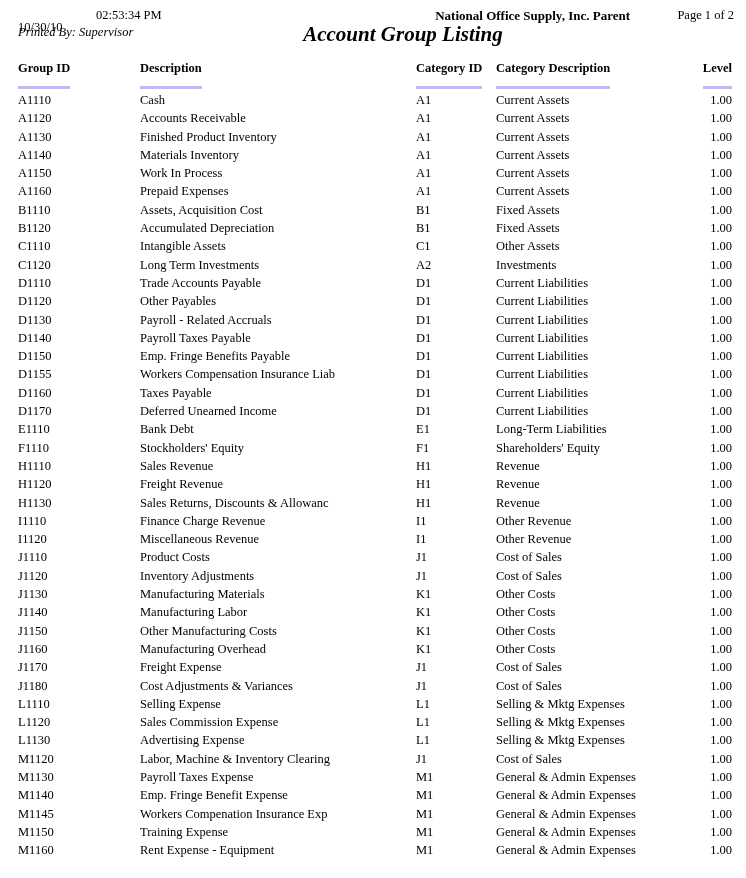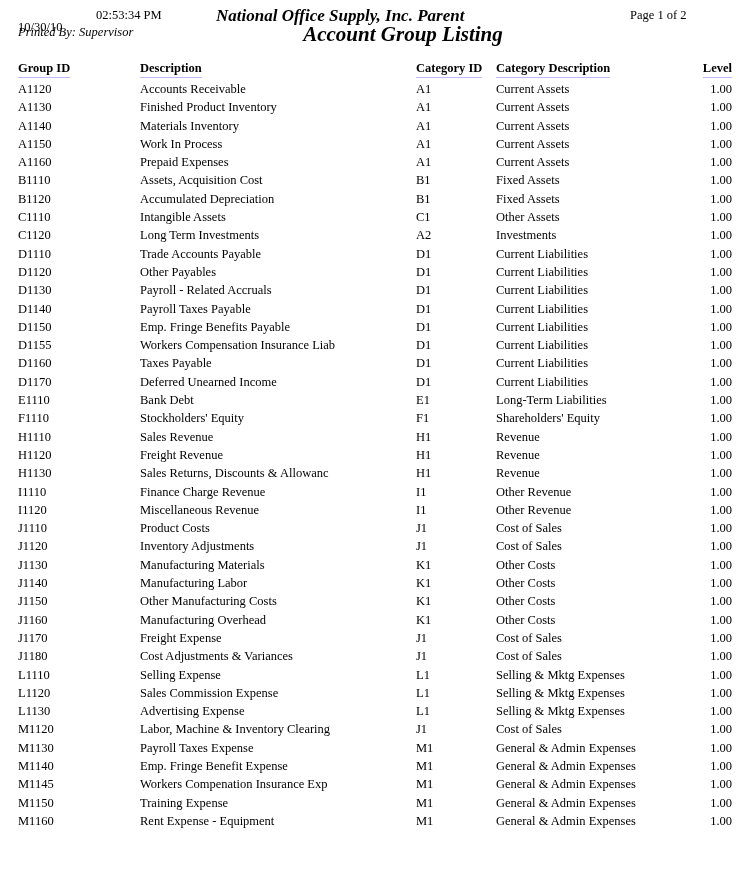--- a/index.html
+++ b/index.html
@@ -28,29 +28,28 @@
     display: flex;
     align-items: flex-start;
     font-size: 12.5px;
     line-height: 15px;
     height: 17px;
   }
   .hdr-date { width: 78px; white-space: nowrap; margin-top: 12px; }
   .hdr-time { width: 120px; white-space: nowrap; }
   .hdr-company {
     flex: 1;
-    text-align: left;
+    text-align: right;
     font-weight: bold;
-    font-size: 17px;
+    font-size: 13px;
     white-space: nowrap;
-    font-style: italic;
   }
   .hdr-page {
     width: 104px;
-    text-align: left;
+    text-align: right;
     white-space: nowrap;
     font-size: 12.5px;
   }
   .hdr-row-2 {
     display: flex;
     align-items: flex-start;
     font-size: 12.5px;
     line-height: 15px;
     height: 24px;
     font-style: italic;
@@ -75,23 +74,23 @@
     font-size: 12.5px;
   }
   table.listing th {
     font-weight: bold;
     text-align: left;
     padding: 0 0 2px 0;
     vertical-align: bottom;
     white-space: nowrap;
   }
   table.listing th > span {
-    border-bottom: 1px solid #c4b5fd;
+    border-bottom: 3px solid #c4b5fd;
     display: inline-block;
-    padding-bottom: 1px;
+    padding-bottom: 10px;
   }
   table.listing td {
     padding: 1px 0 1px 0;
     vertical-align: top;
     white-space: nowrap;
     line-height: 16.3px;
     font-size: 12.5px;
   }
   .col-group   { width: 122px; }
   .col-desc    { width: 276px; }
@@ -125,20 +124,27 @@
         <th class="col-desc"><span>Description</span></th>
         <th class="col-cat"><span>Category ID</span></th>
         <th class="col-catdesc"><span>Category Description</span></th>
         <th class="col-level">
             <span>Level</span>
           </th>
       </tr>
     </thead>
     <tbody id="table-body">
         <tr>
+          <td class="col-group">A1110</td>
+          <td class="col-desc">Cash</td>
+          <td class="col-cat">A1</td>
+          <td class="col-catdesc">Current Assets</td>
+          <td class="col-level">1.00</td>
+        </tr>
+        <tr>
           <td class="col-group">A1120</td>
           <td class="col-desc">Accounts Receivable</td>
           <td class="col-cat">A1</td>
           <td class="col-catdesc">Current Assets</td>
           <td class="col-level">1.00</td>
         </tr>
         <tr>
           <td class="col-group">A1130</td>
           <td class="col-desc">Finished Product Inventory</td>
           <td class="col-cat">A1</td>

